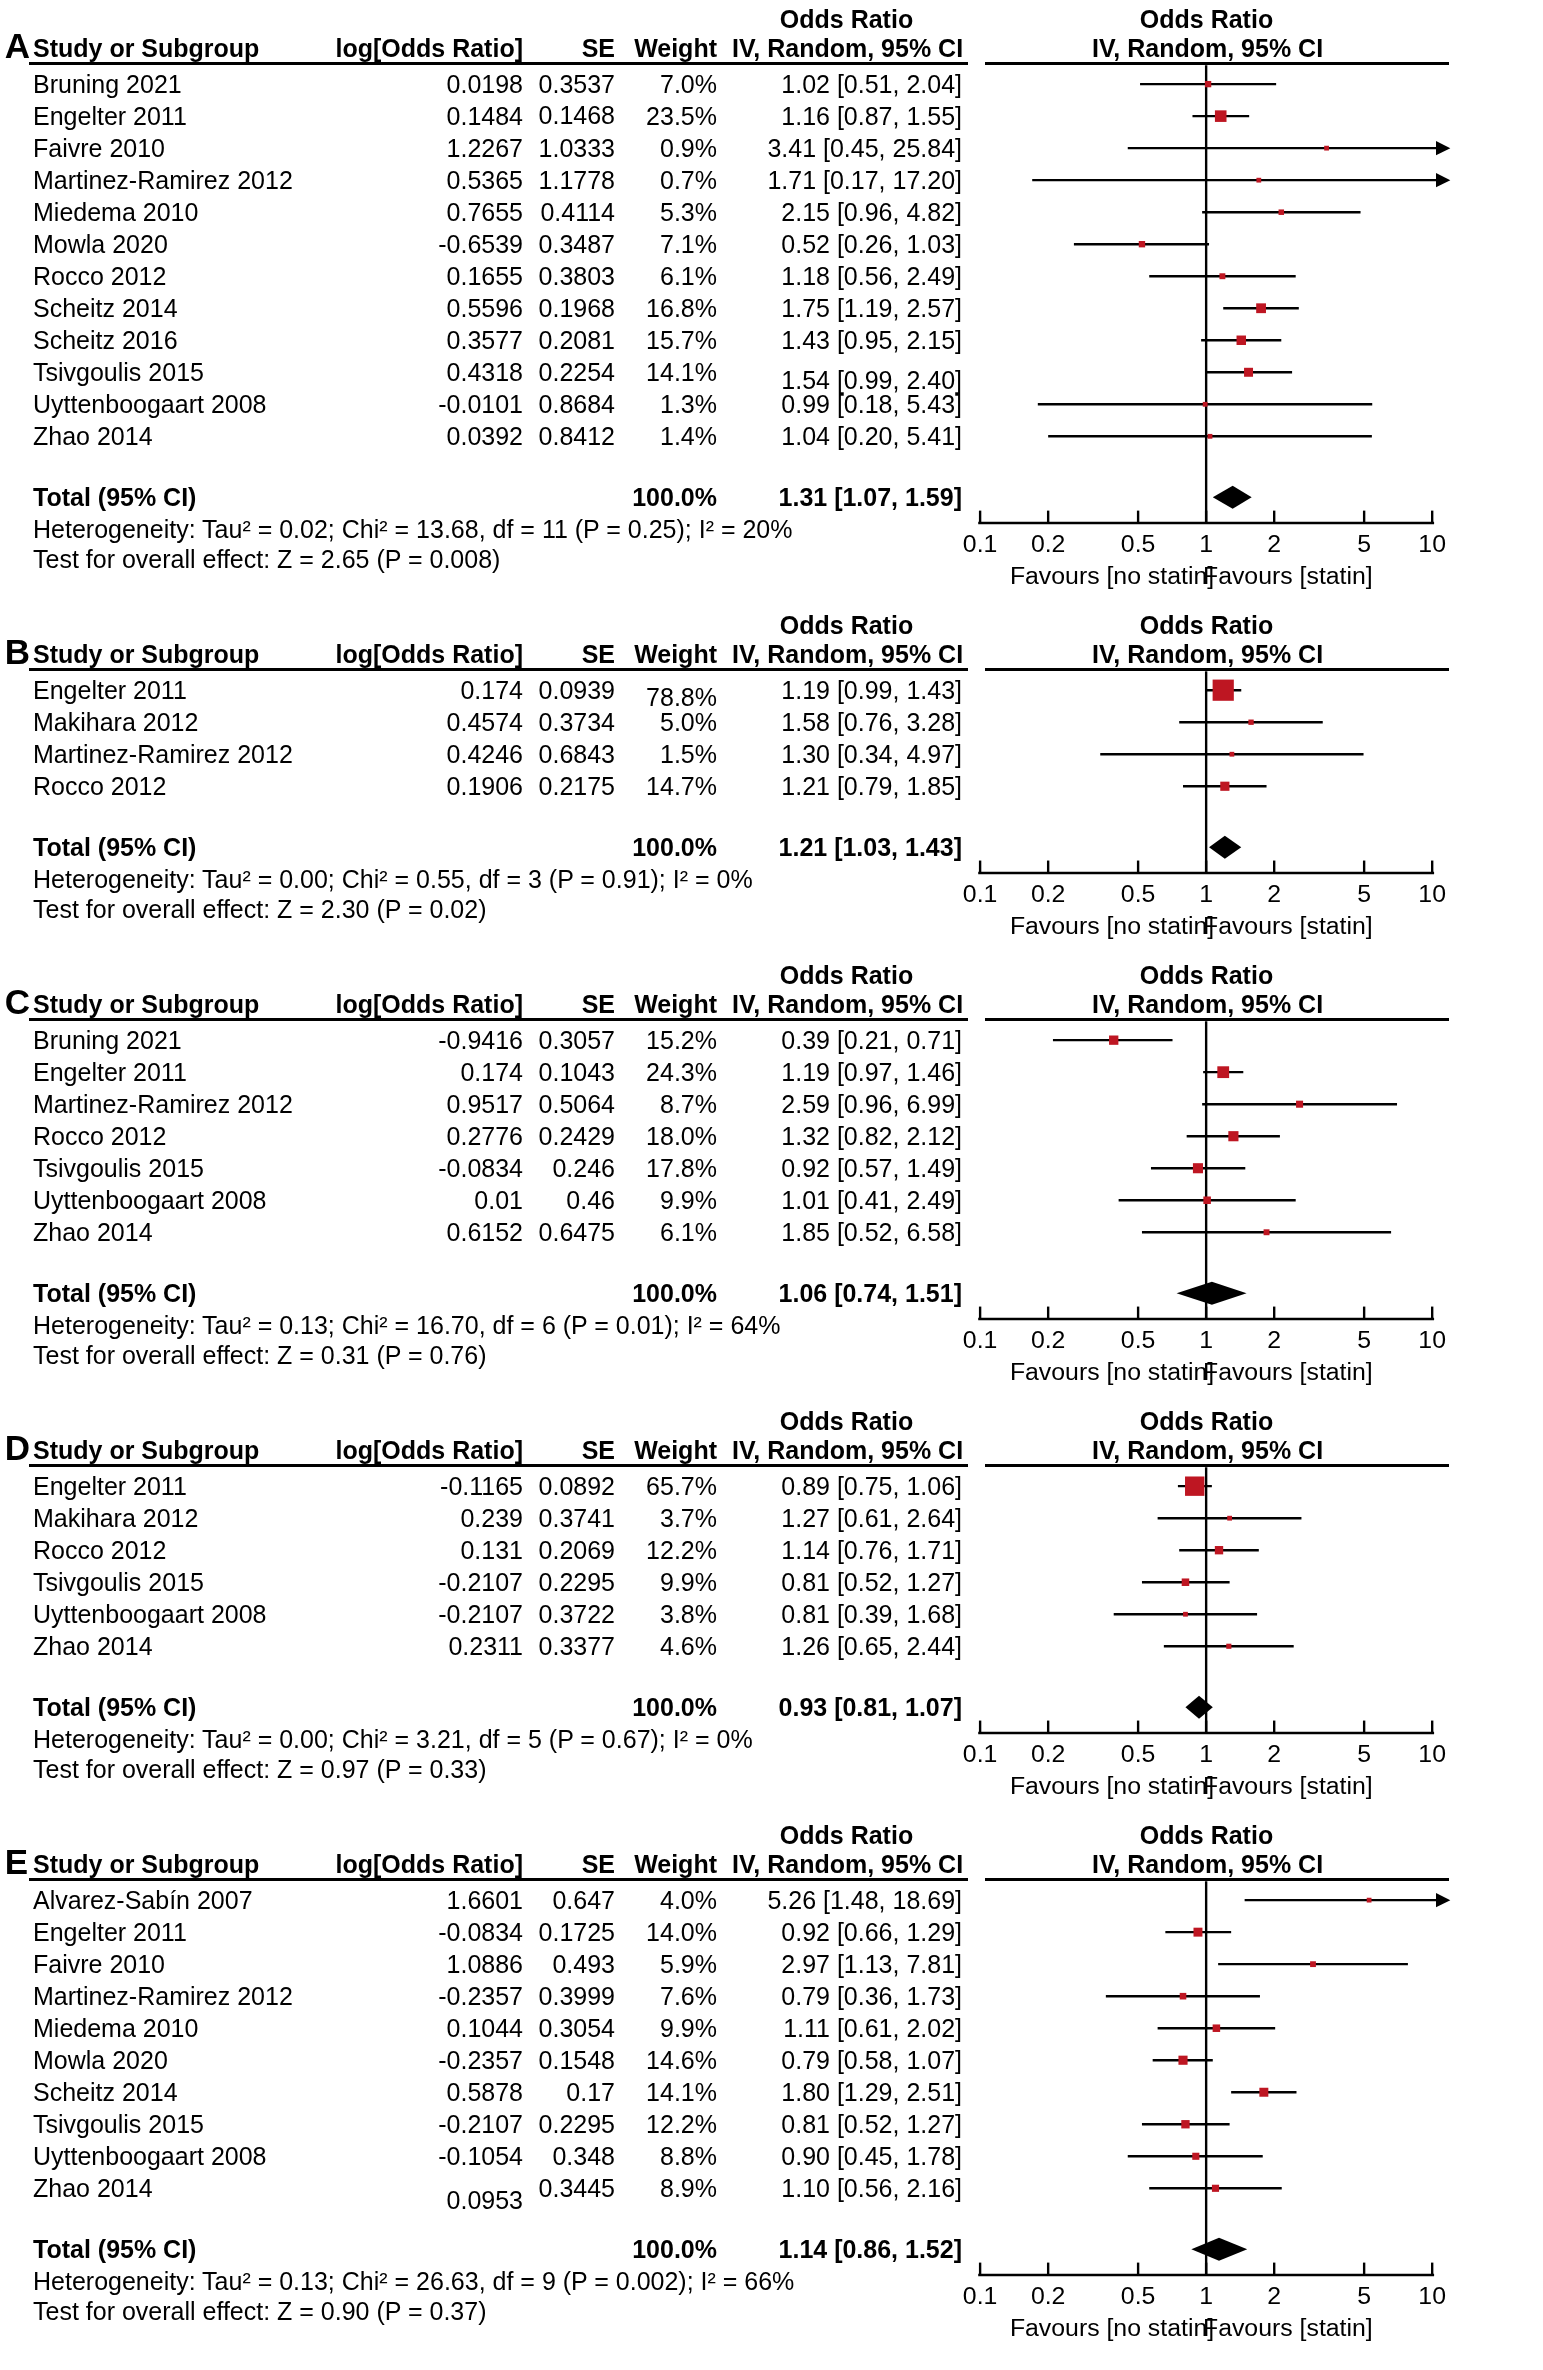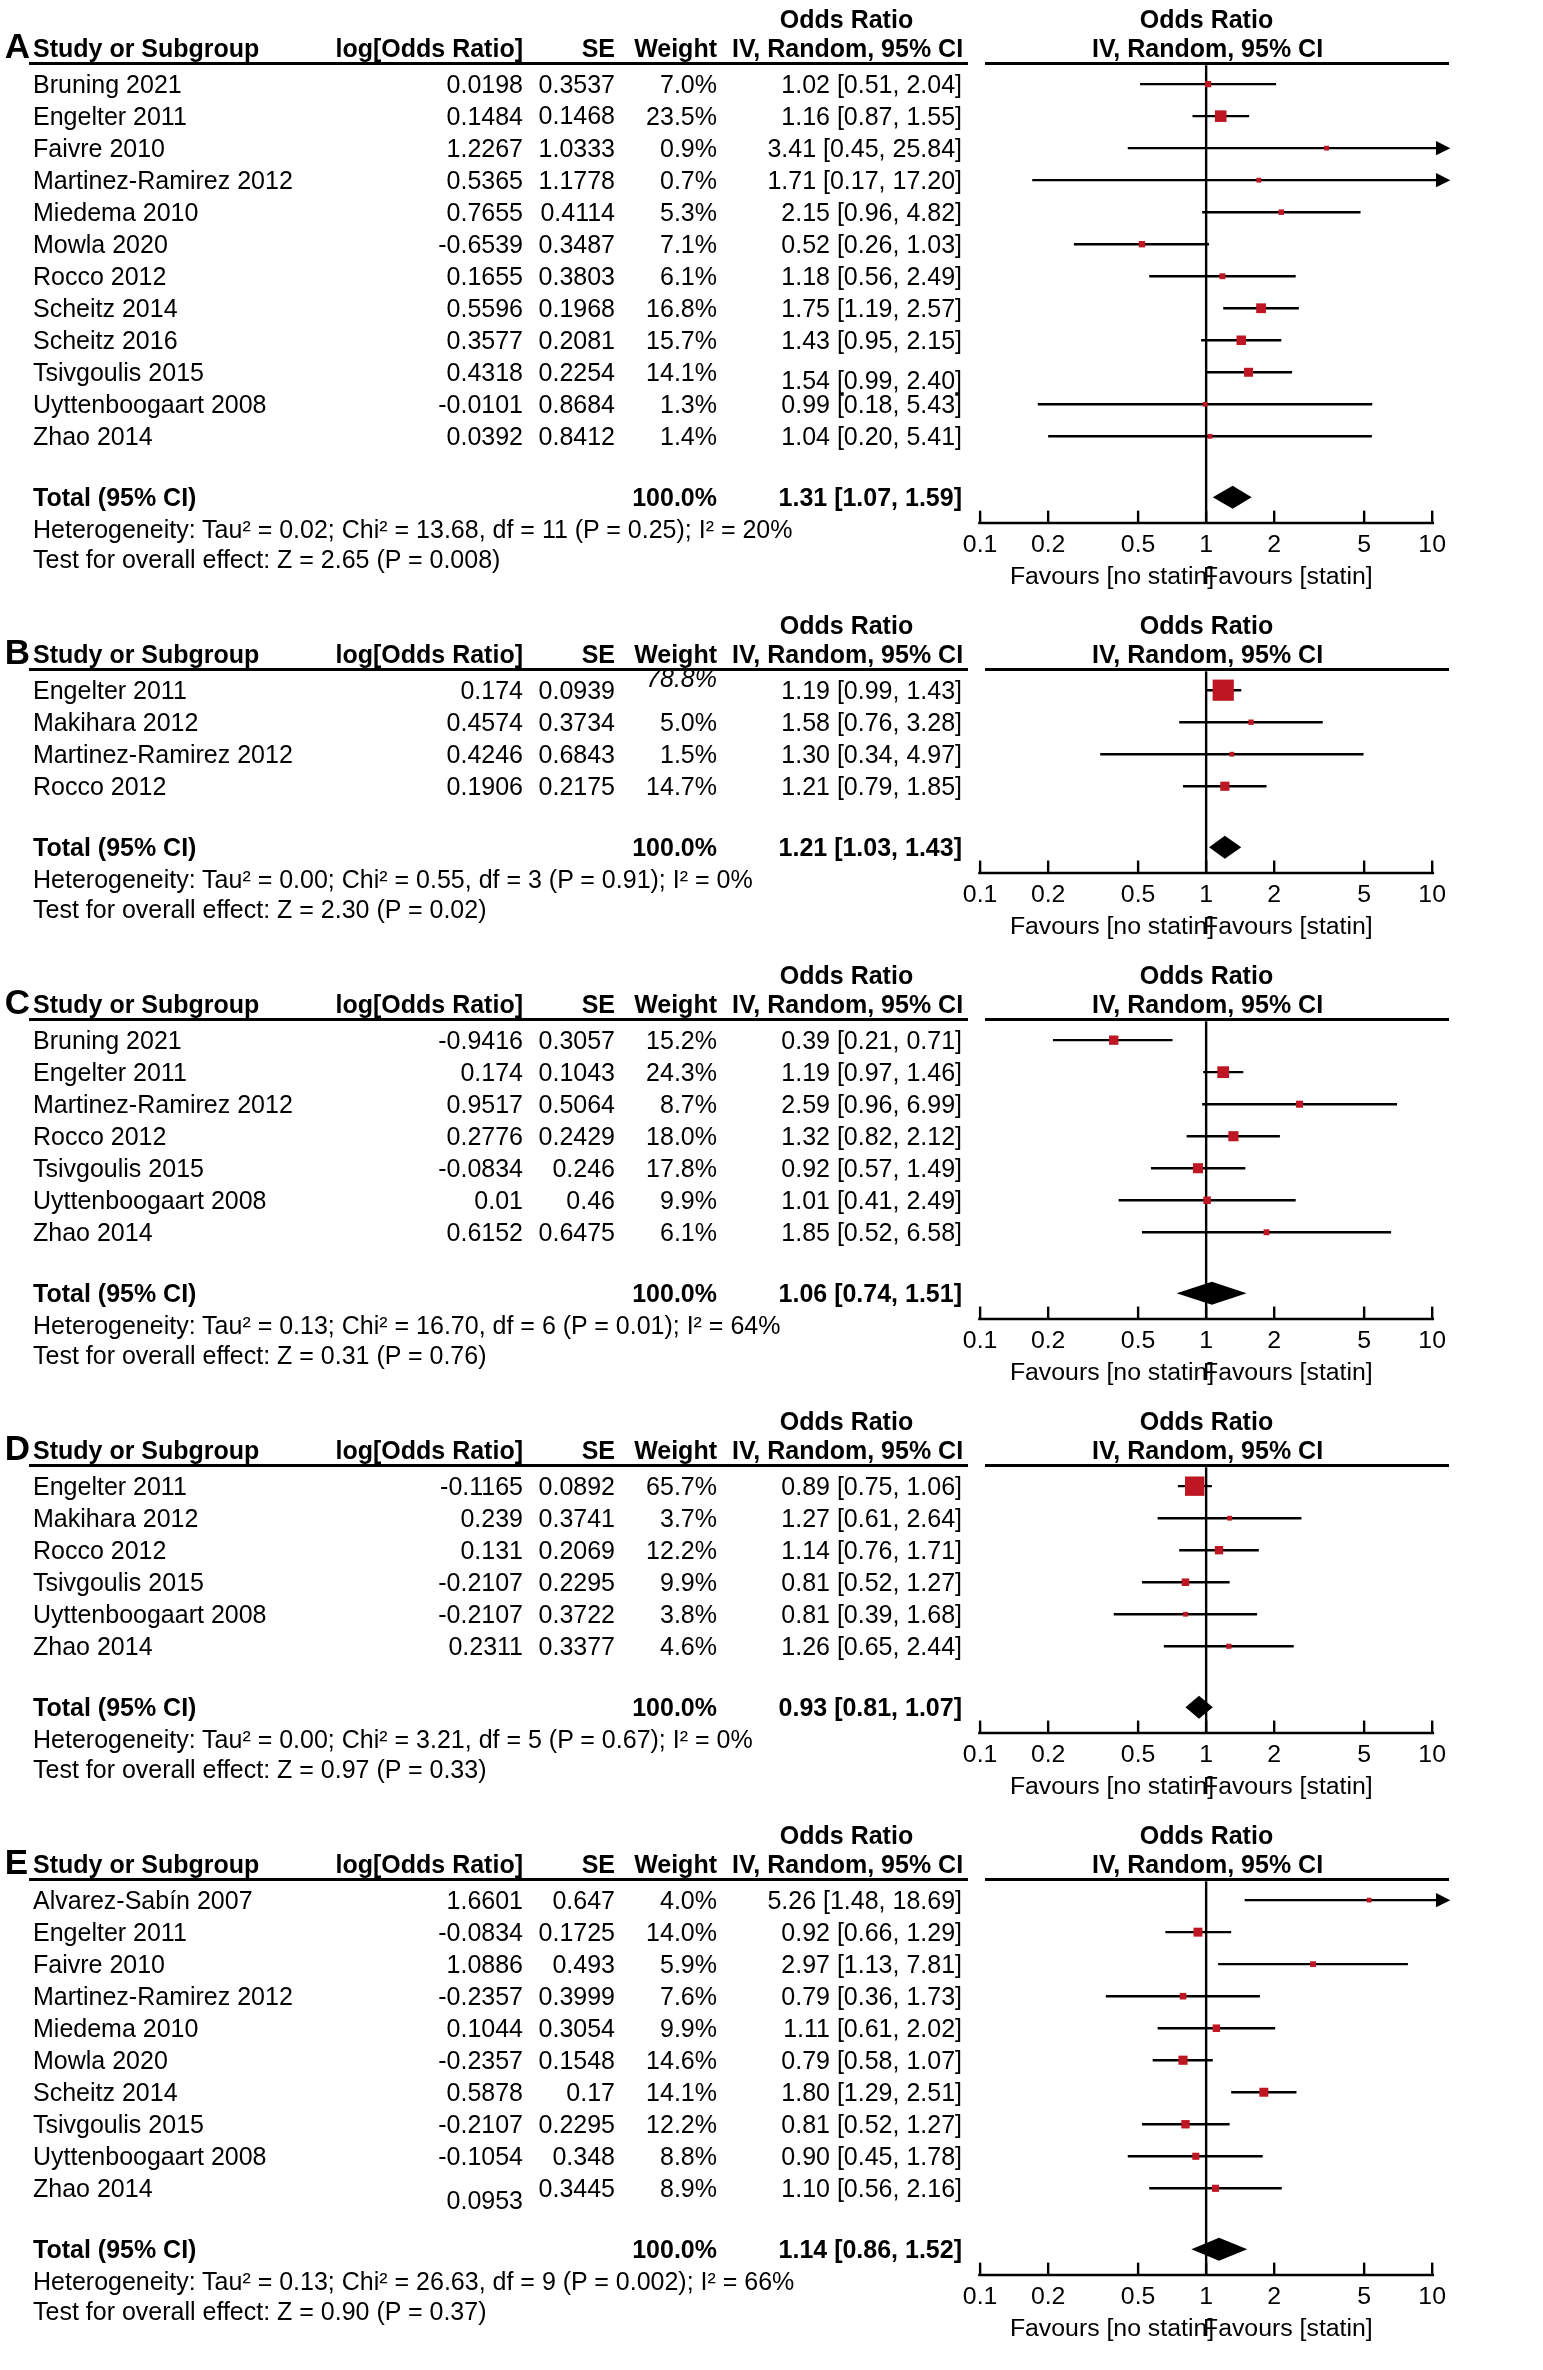--- a/index.html
+++ b/index.html
@@ -154,21 +154,21 @@
       <div class="hdr right abs" style="left: 332px; top: 29px; width: 191px;">log[Odds Ratio]</div>
       <div class="hdr right abs" style="left: 529px; top: 29px; width: 86px;">SE</div>
       <div class="hdr right abs" style="left: 621px; top: 29px; width: 96px;">Weight</div>
       <div class="hdr center abs" style="left: 732px; top: 29px; width: 230px;">IV, Random, 95% CI</div>
       <div class="hdr center abs" style="left: 1092px; top: 29px; width: 229px;">IV, Random, 95% CI</div>
       <div class="rule abs" style="left: 29px; top: 57px; width: 939px;"></div>
       <div class="rule abs" style="left: 985px; top: 57px; width: 464px;"></div>
       <div class="rowtxt abs" style="left: 33px; top: 63px; width: 306px;">Engelter 2011</div>
       <div class="rowtxt right abs" style="left: 332px; top: 63px; width: 191px;">0.174</div>
       <div class="rowtxt right abs" style="left: 529px; top: 63px; width: 86px;">0.0939</div>
-      <div class="rowtxt right abs" style="left: 621px; top: 51px; width: 96px; font-style: italic;">78.8%</div>
+      <div class="rowtxt right abs" style="left: 621px; top: 70px; width: 96px;">78.8%</div>
       <div class="rowtxt right abs" style="left: 726px; top: 63px; width: 236px;">1.19 [0.99, 1.43]</div>
       <div class="rowtxt abs" style="left: 33px; top: 95px; width: 306px;">Makihara 2012</div>
       <div class="rowtxt right abs" style="left: 332px; top: 95px; width: 191px;">0.4574</div>
       <div class="rowtxt right abs" style="left: 529px; top: 95px; width: 86px;">0.3734</div>
       <div class="rowtxt right abs" style="left: 621px; top: 95px; width: 96px;">5.0%</div>
       <div class="rowtxt right abs" style="left: 726px; top: 95px; width: 236px;">1.58 [0.76, 3.28]</div>
       <div class="rowtxt abs" style="left: 33px; top: 127px; width: 306px;">Martinez-Ramirez 2012</div>
       <div class="rowtxt right abs" style="left: 332px; top: 127px; width: 191px;">0.4246</div>
       <div class="rowtxt right abs" style="left: 529px; top: 127px; width: 86px;">0.6843</div>
       <div class="rowtxt right abs" style="left: 621px; top: 127px; width: 96px;">1.5%</div>

